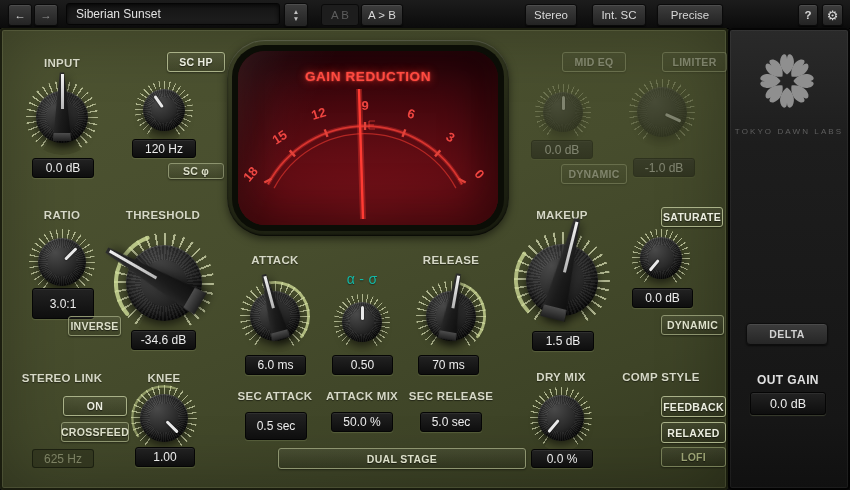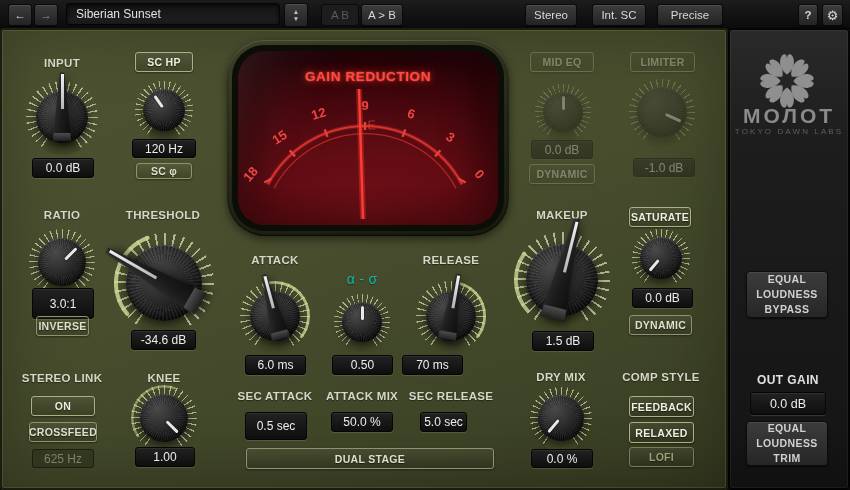--- a/index.html
+++ b/index.html
@@ -26,21 +26,21 @@
   
   .lbl{position:absolute;width:100px;text-align:center;color:#d6d8c6;font-size:11.5px;font-weight:700;
        letter-spacing:.3px;text-shadow:0 1px 1px rgba(0,0,0,.45);}
   .val{position:absolute;display:flex;align-items:center;justify-content:center;box-sizing:border-box;
        background:linear-gradient(#222,#0e0e0e);border:1px solid #050505;border-radius:3px;
        color:#ededed;font-size:12px;box-shadow:inset 0 1px 0 rgba(255,255,255,.06),0 1px 1px rgba(150,160,110,.28);}
   .val.gv{background:rgba(0,0,0,.18);border-color:rgba(10,12,4,.55);color:#7d8264;box-shadow:none;}
   .ob{position:absolute;display:flex;align-items:center;justify-content:center;box-sizing:border-box;
       background:linear-gradient(rgba(255,255,255,.05),rgba(0,0,0,.12));
       border:1px solid #a9b188;border-radius:3px;color:#eceee0;font-size:10.5px;font-weight:700;
-      letter-spacing:.3px;text-shadow:0 1px 1px rgba(0,0,0,.55);box-shadow:0 1px 2px rgba(0,0,0,.4);}
+      letter-spacing:.3px;text-shadow:0 1px 1px rgba(0,0,0,.55);box-shadow:0 1px 2px rgba(0,0,0,.4);margin-left:32px;}
   .ob.soft{border-color:#8d946f;color:#dde0ca;}
   .ob.dim{border-color:#767e57;color:#9ba273;}
   .ghost{opacity:.35;}
   
   .knob{position:absolute;}
   .ticks{position:absolute;inset:0;border-radius:50%;
          background:repeating-conic-gradient(rgba(218,224,182,.72) 0deg 2.4deg,transparent 2.4deg 11.25deg);}
   .ticks::after{content:"";position:absolute;inset:-2px;border-radius:50%;
          background:conic-gradient(from 150deg,#424728 0 60deg,transparent 60deg 360deg);}
   .arcsvg{position:absolute;inset:0;}
@@ -263,24 +263,24 @@
   <div class="ob soft" style="left:136px;top:163px;width:56px;height:16px;">SC φ</div>
   <div class="val" style="left:32px;top:288px;width:62px;height:31px;">3.0:1</div>
   <div class="ob soft" style="left:36px;top:316px;width:53px;height:20px;">INVERSE</div>
   <div class="val" style="left:131px;top:330px;width:65px;height:20px;">-34.6 dB</div>
   <div class="ob" style="left:31px;top:396px;width:64px;height:20px;">ON</div>
   <div class="ob soft" style="left:29px;top:422px;width:68px;height:20px;">CROSSFEED</div>
   <div class="val gv" style="left:32px;top:449px;width:62px;height:19px;">625 Hz</div>
   <div class="val" style="left:135px;top:447px;width:60px;height:20px;">1.00</div>
   <div class="val" style="left:245px;top:355px;width:61px;height:20px;">6.0 ms</div>
   <div class="val" style="left:332px;top:355px;width:61px;height:20px;">0.50</div>
-  <div class="val" style="left:402px;top:355px;width:61px;height:20px;">70 ms</div>
+  <div class="val" style="left:418px;top:355px;width:61px;height:20px;">70 ms</div>
   <div class="val" style="left:245px;top:412px;width:62px;height:28px;">0.5 sec</div>
   <div class="val" style="left:331px;top:412px;width:62px;height:20px;">50.0 %</div>
-  <div class="val" style="left:420px;top:412px;width:47px;height:20px;">5.0 sec</div>
+  <div class="val" style="left:420px;top:412px;width:62px;height:20px;">5.0 sec</div>
   <div class="ob soft" style="left:246px;top:448px;width:248px;height:21px;">DUAL STAGE</div>
 
   <div class="ob ghost" style="left:530px;top:52px;width:64px;height:20px;">MID EQ</div>
   <div class="val ghost" style="left:531px;top:140px;width:62px;height:19px;">0.0 dB</div>
   <div class="ob ghost" style="left:529px;top:164px;width:66px;height:20px;">DYNAMIC</div>
   <div class="ob ghost" style="left:630px;top:52px;width:65px;height:20px;">LIMITER</div>
   <div class="val ghost" style="left:633px;top:158px;width:62px;height:19px;">-1.0 dB</div>
 
   <div class="val" style="left:532px;top:331px;width:62px;height:20px;">1.5 dB</div>
   <div class="ob" style="left:629px;top:207px;width:62px;height:20px;">SATURATE</div>
@@ -356,21 +356,19 @@
           <path d="M0 -7 C -6 -11 -10 -20 -6 -27 C -3 -31 0 -29 0 -24 C 0 -29 3 -31 6 -27 C 10 -20 6 -11 0 -7 Z"></path>
         </g>
       <g transform="rotate(270)">
           <path d="M0 -7 C -6 -11 -10 -20 -6 -27 C -3 -31 0 -29 0 -24 C 0 -29 3 -31 6 -27 C 10 -20 6 -11 0 -7 Z"></path>
         </g>
       <g transform="rotate(315)">
           <path d="M0 -7 C -6 -11 -10 -20 -6 -27 C -3 -31 0 -29 0 -24 C 0 -29 3 -31 6 -27 C 10 -20 6 -11 0 -7 Z"></path>
         </g>
     </g>
   </svg>
-  <div class="logoTxt m1">МОЛОТ</div>
   <div class="logoTxt m2">TOKYO DAWN LABS</div>
 
-  <div class="rb" style="left:746px;top:271px;width:82px;height:47px;">EQUAL LOUDNESS BYPASS</div>
+  <div class="rb" style="left:746px;top:323px;width:82px;height:22px;">DELTA</div>
   <div class="outlbl">OUT GAIN</div>
   <div class="val" style="left:750px;top:392px;width:76px;height:23px;font-size:12.5px;">0.0 dB</div>
-  <div class="rb" style="left:746px;top:421px;width:82px;height:45px;">EQUAL LOUDNESS TRIM</div>
 
 </div>
 
 </body></html>

